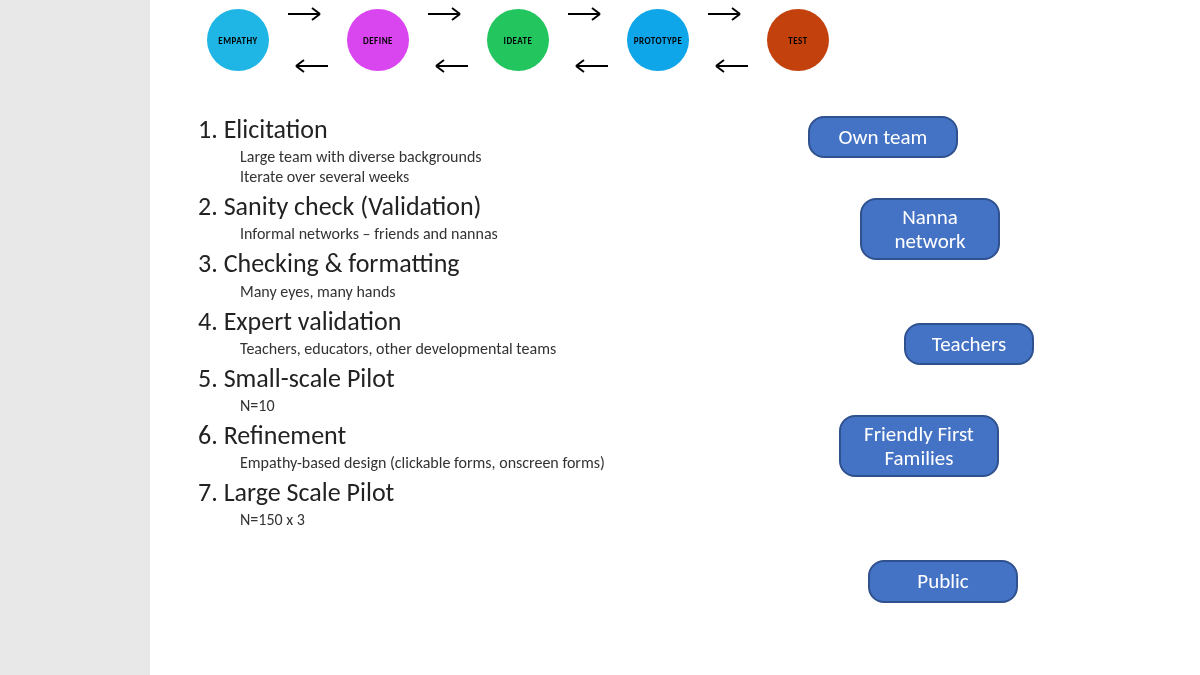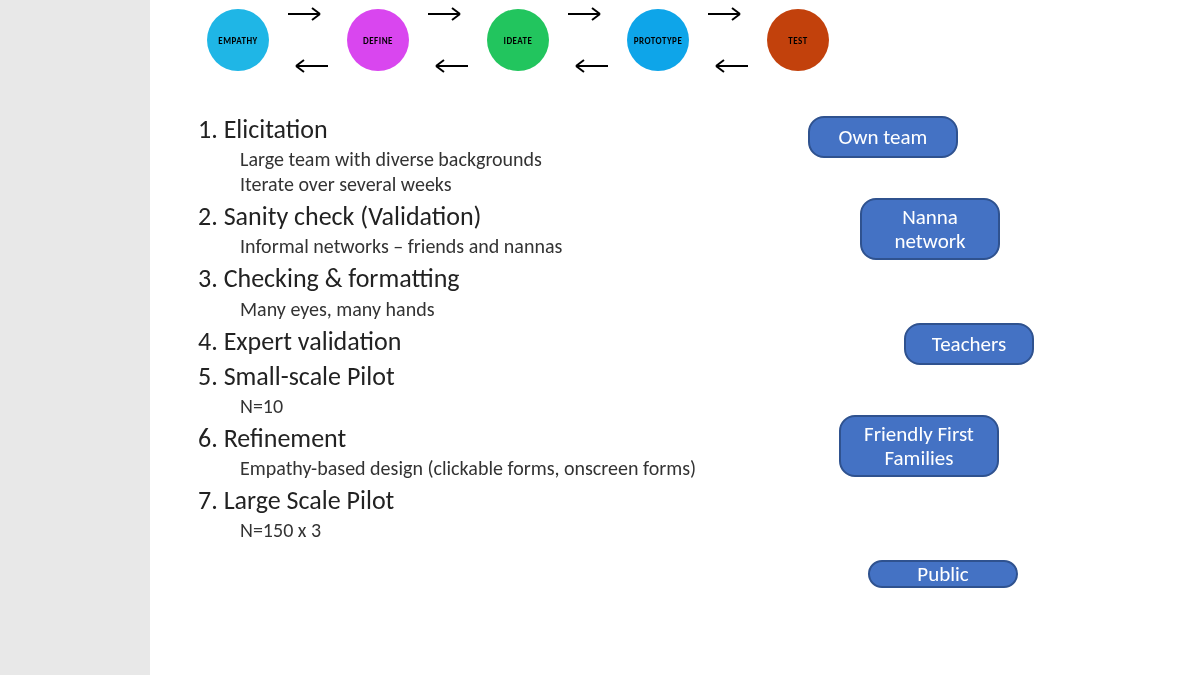--- a/index.html
+++ b/index.html
@@ -75,21 +75,21 @@
     color: #222;
   }
   .item { margin-bottom: 2px; }
   .item .title {
     font-size: 26px;
     line-height: 1.2;
     margin: 4px 0 2px 0;
     font-weight: 400;
   }
   .item .sub {
-    font-size: 20px;
+    font-size: 16px;
     line-height: 1.25;
     margin-left: 42px;
     color: #333;
   }
 
   
   .box {
     position: absolute;
     background: #4472c4;
     border: 2px solid #2f528f;
@@ -183,20 +183,21 @@
       <div class="sub"> Informal networks – friends and nannas</div>
     </div>
 
     <div class="item">
       <div class="title"><span>3.</span> <span>Checking &amp; formatting</span></div>
       <div class="sub">Many eyes, many hands</div>
     </div>
 
     <div class="item">
       <div class="title"><span>4.</span> <span>Expert validation</span></div>
+      <div class="sub">Teachers, educators, other developmental teams</div>
     </div>
 
     <div class="item">
       <div class="title"><span>5.</span> <span>Small-scale Pilot</span></div>
       <div class="sub">N=10</div>
     </div>
 
     <div class="item">
       <div class="title"><span>6.</span> <span>Refinement</span></div>
       <div class="sub">Empathy-based design (clickable forms, onscreen forms)</div>
@@ -218,17 +219,17 @@
   </div>
 
   <div class="box" style="left:754px; top:323px; width:130px; height:42px;justify-content:center;">
     <span>Teachers</span>
   </div>
 
   <div class="box" style="left:689px; top:415px; width:160px; height:62px;">
     <span>Friendly First Families</span>
   </div>
 
-  <div class="box" style="left:718px; top:560px; width:150px; height:28px;">
+  <div class="box" style="left:718px; top:560px; width:150px; height:43px;">
     <span>Public</span>
   </div>
 
 </div>
 
 </body></html>

